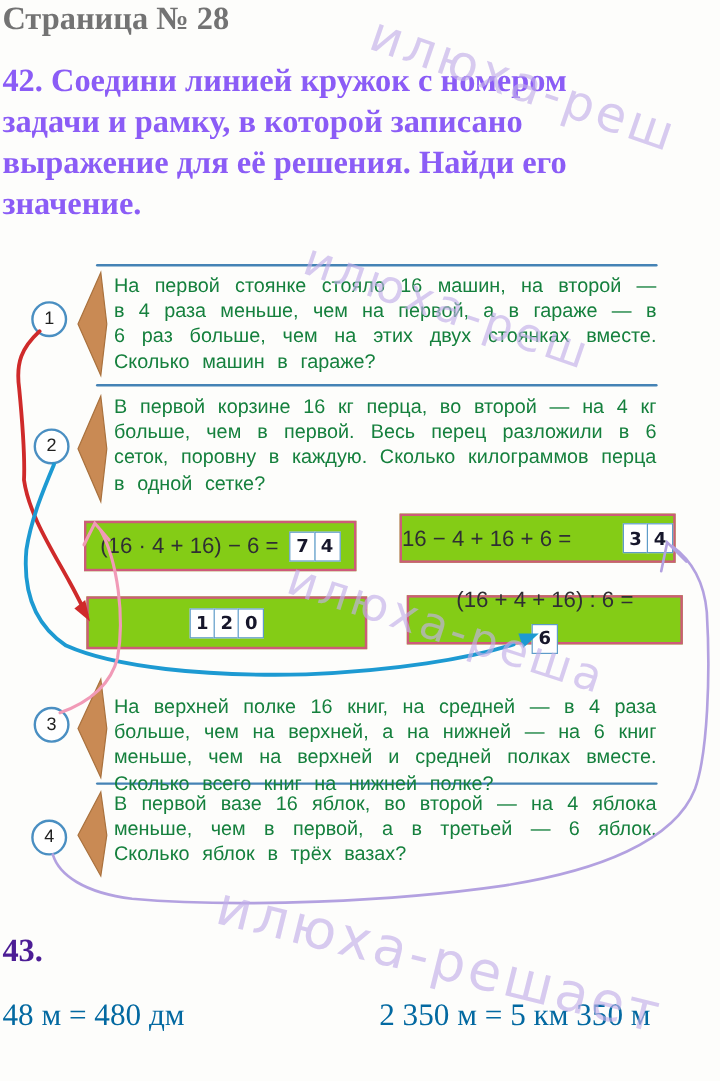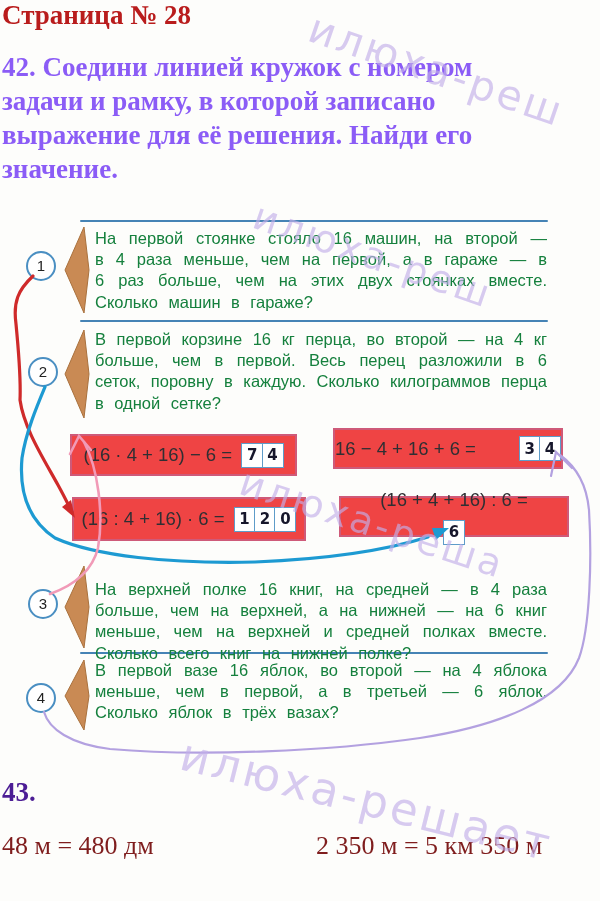--- a/index.html
+++ b/index.html
@@ -4,21 +4,21 @@
 <style>
   html,body{margin:0;padding:0;}
   body{
     width:600px;height:901px;position:relative;overflow:hidden;
     background:#fdfdfb;font-family:"Liberation Sans",sans-serif;
   }
   
   .page-title{
     position:absolute;left:2px;top:0px;
     font-family:"Liberation Serif",serif;font-weight:bold;
-    font-size:27px;color:#b91c1c;
+    font-size:27px;color:#737373;
   }
   .problem-statement{
     position:absolute;left:2px;top:50px;width:596px;
     font-family:"Liberation Serif",serif;font-weight:bold;
     font-size:27px;line-height:34px;color:#8b5cf6;
     white-space:pre-line;
   }
   
   .sep{position:absolute;left:80px;width:468px;height:2px;background:#4583b5;border-radius:1px;}
   #sep-1{top:220px;}
@@ -37,21 +37,21 @@
     position:absolute;width:26px;height:26px;border:2px solid#4a8fc2;border-radius:50%;
     background:#fff;text-align:center;line-height:26px;font-size:15px;color:#222;
     z-index:3;
   }
   #circle-1{left:26px;top:251px;}
   #circle-2{left:28px;top:357px;}
   #circle-3{left:28px;top:589px;}
   #circle-4{left:26px;top:683px;}
   
   .expr-box{
-    position:absolute;border:2px solid #ce5a79;background:#ef4444;
+    position:absolute;border:2px solid #ce5a79;background:#84cc16;
     display:flex;align-items:center;justify-content:center;gap:9px;
     font-size:18.5px;color:#2f2f33;z-index:2;
   }
   #expr-box-a{left:70px;top:434px;width:223px;height:38px;}
   #expr-box-b{left:333px;top:428px;width:226px;height:37px;justify-content:space-between;}
   #expr-box-c{left:72px;top:497px;width:230px;height:40px;}
   #expr-box-d{left:339px;top:496px;width:226px;height:37px;flex-direction:column;}
   .cells{display:flex;}
   .cell{
     width:20px;height:23px;border:1.6px solid #5e9cc9;margin-left:-1.6px;background:#fff;
@@ -60,21 +60,21 @@
   }
   .cell:first-child{margin-left:0;}
   
   .problem43-number{
     position:absolute;left:2px;top:777px;
     font-family:"Liberation Serif",serif;font-weight:bold;font-size:27px;color:#4c1d95;
   }
   .conversions{
     position:absolute;left:2px;top:829px;width:596px;
     display:grid;grid-template-columns:300px auto;
-    font-family:"Liberation Serif",serif;font-size:26px;line-height:34px;color:#7f1d1d;
+    font-family:"Liberation Serif",serif;font-size:26px;line-height:34px;color:#0369a1;
   }
   .conv-indent{padding-left:14px;}
   
   #lines-overlay{position:absolute;left:0;top:0;z-index:5;pointer-events:none;}
   .watermark{
     position:absolute;color:#c3b0ea;opacity:0.65;white-space:nowrap;z-index:6;
     font-family:"DejaVu Sans",sans-serif;letter-spacing:3px;pointer-events:none;
     transform-origin:left top;
   }
   #watermark-1{left:318px;top:4px;font-size:41px;transform:rotate(19deg);}
@@ -113,21 +113,20 @@
   </span>
 </div>
 <div class="expr-box" id="expr-box-b">
   <span>16 − 4 + 16 + 6 =</span>
   <span class="cells">
     <span class="cell">3</span>
     <span class="cell">4</span>
   </span>
 </div>
 <div class="expr-box" id="expr-box-c">
-  <span>(16 : 4 + 16) · 6 =</span>
   <span class="cells">
     <span class="cell">1</span>
     <span class="cell">2</span>
     <span class="cell">0</span>
   </span>
 </div>
 <div class="expr-box" id="expr-box-d">
   <span>(16 + 4 + 16) : 6 =</span>
   <span class="cells">
     <span class="cell">6</span>

